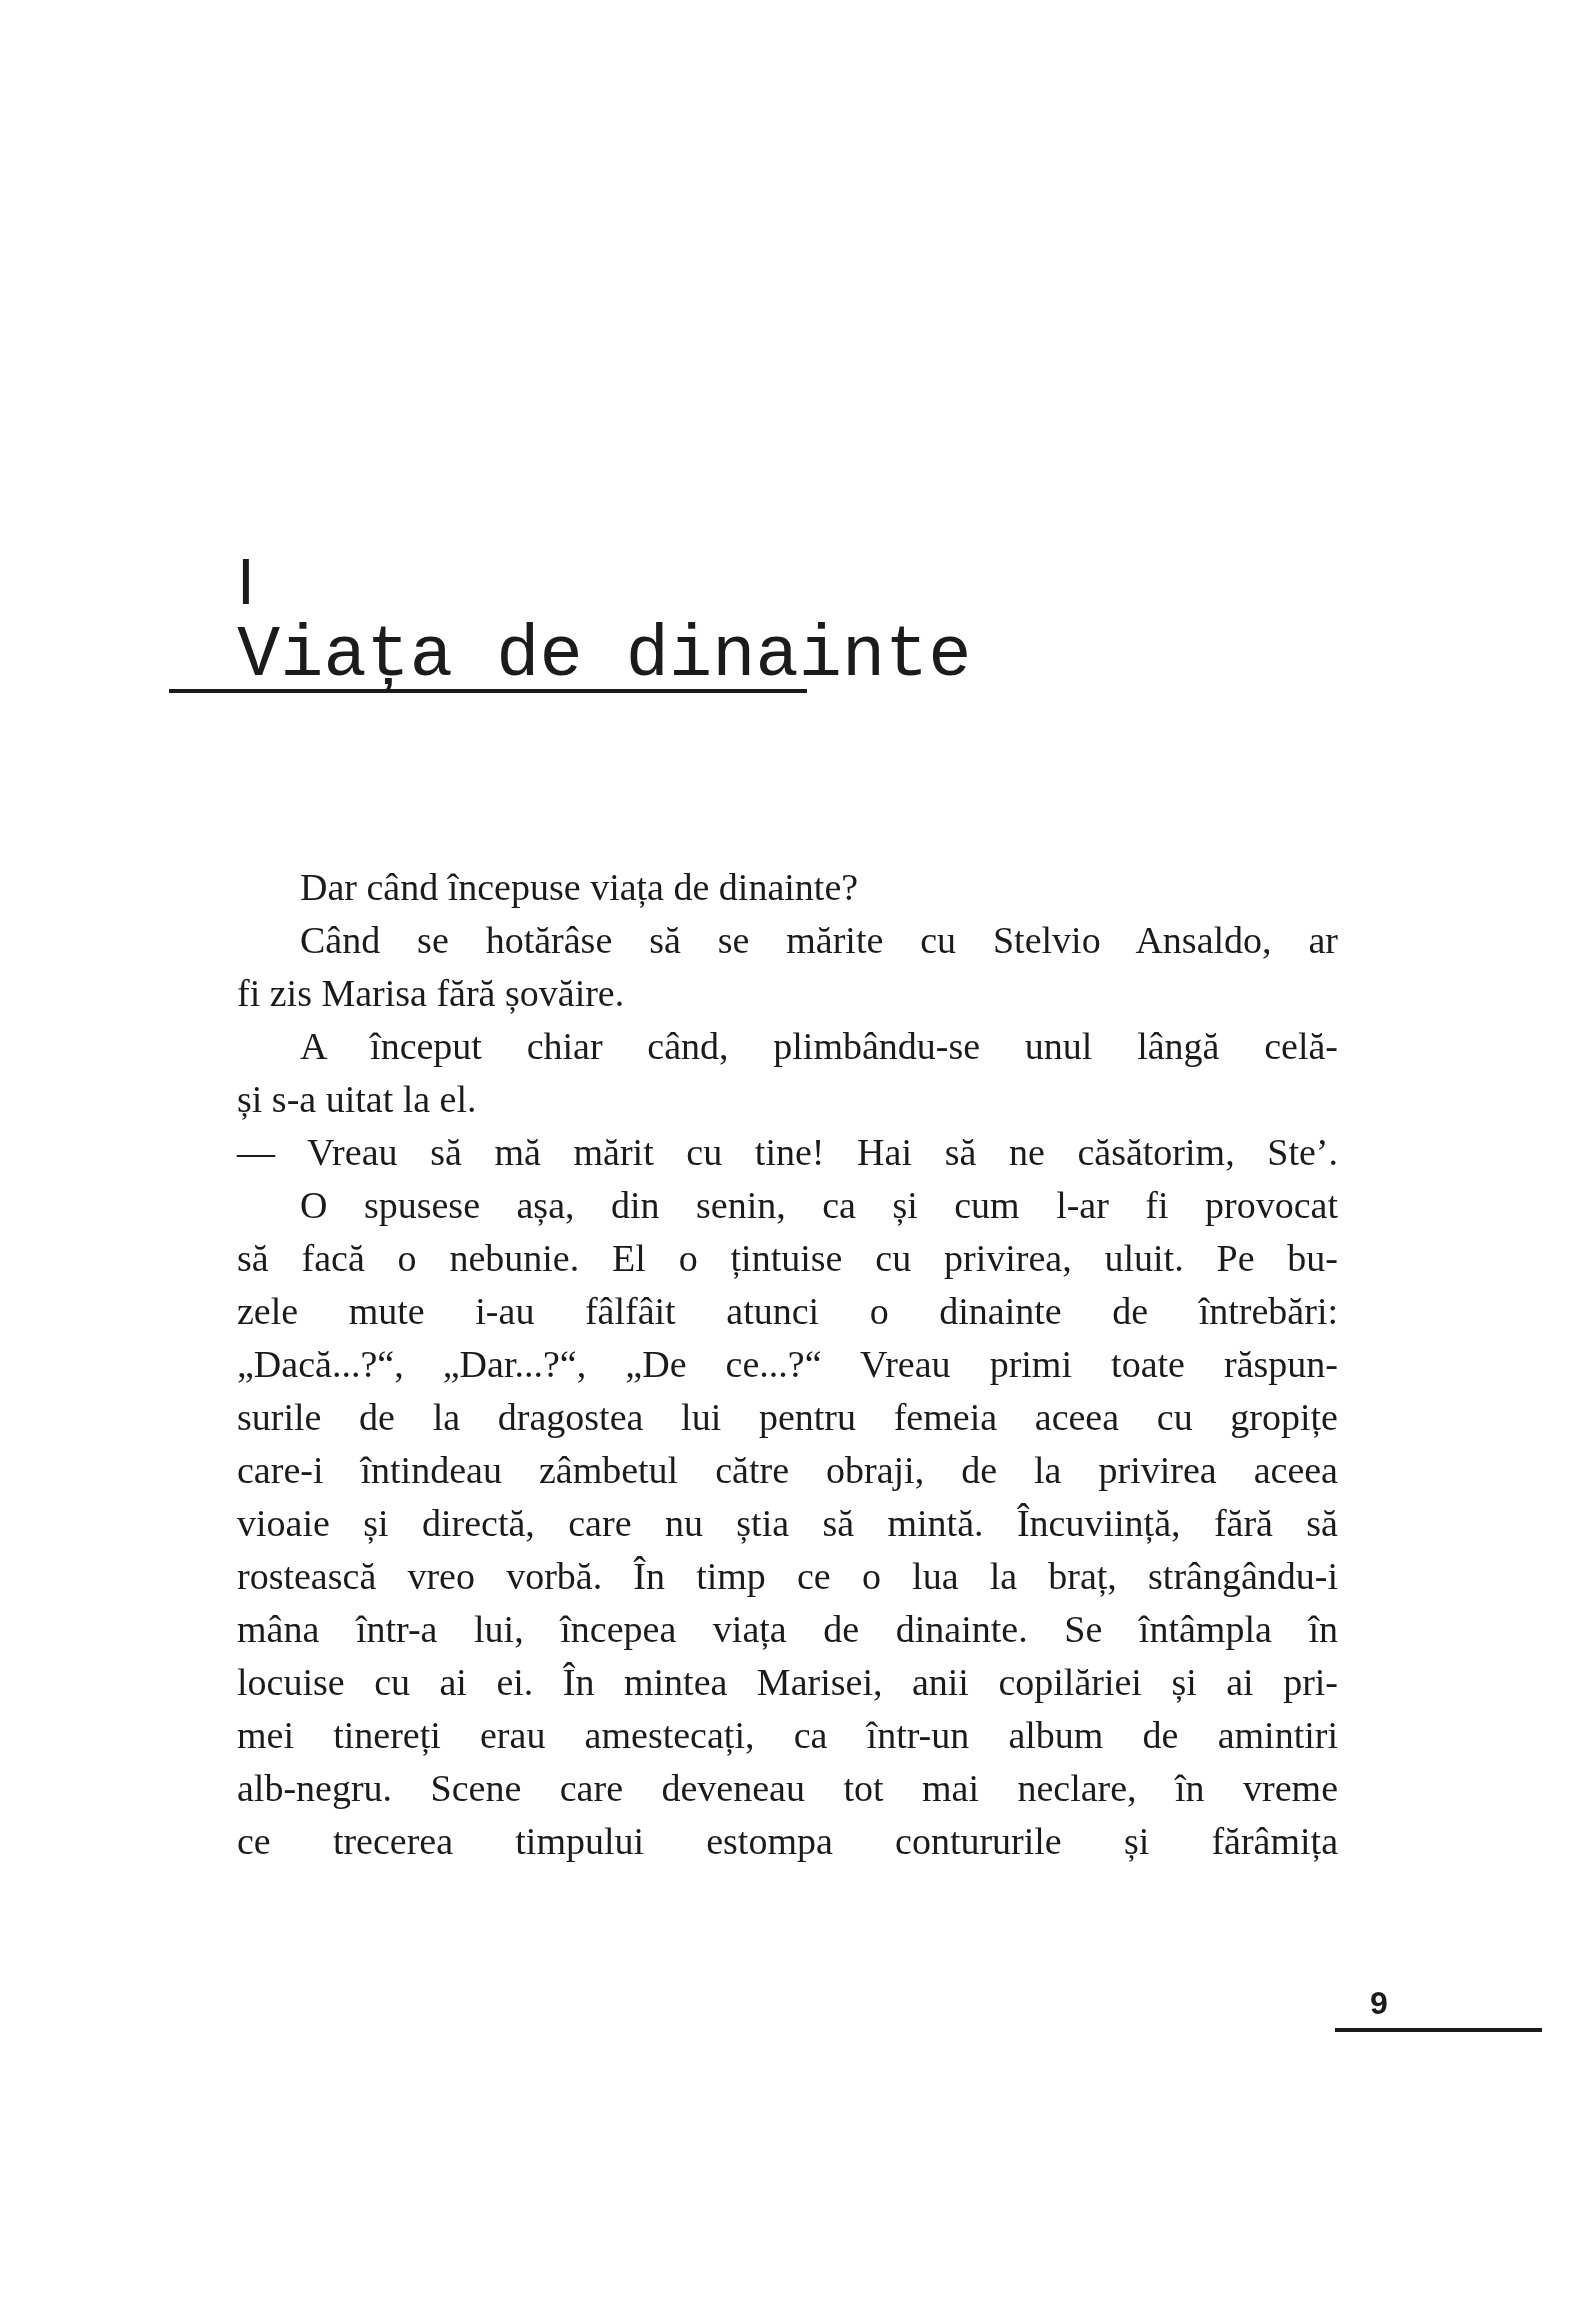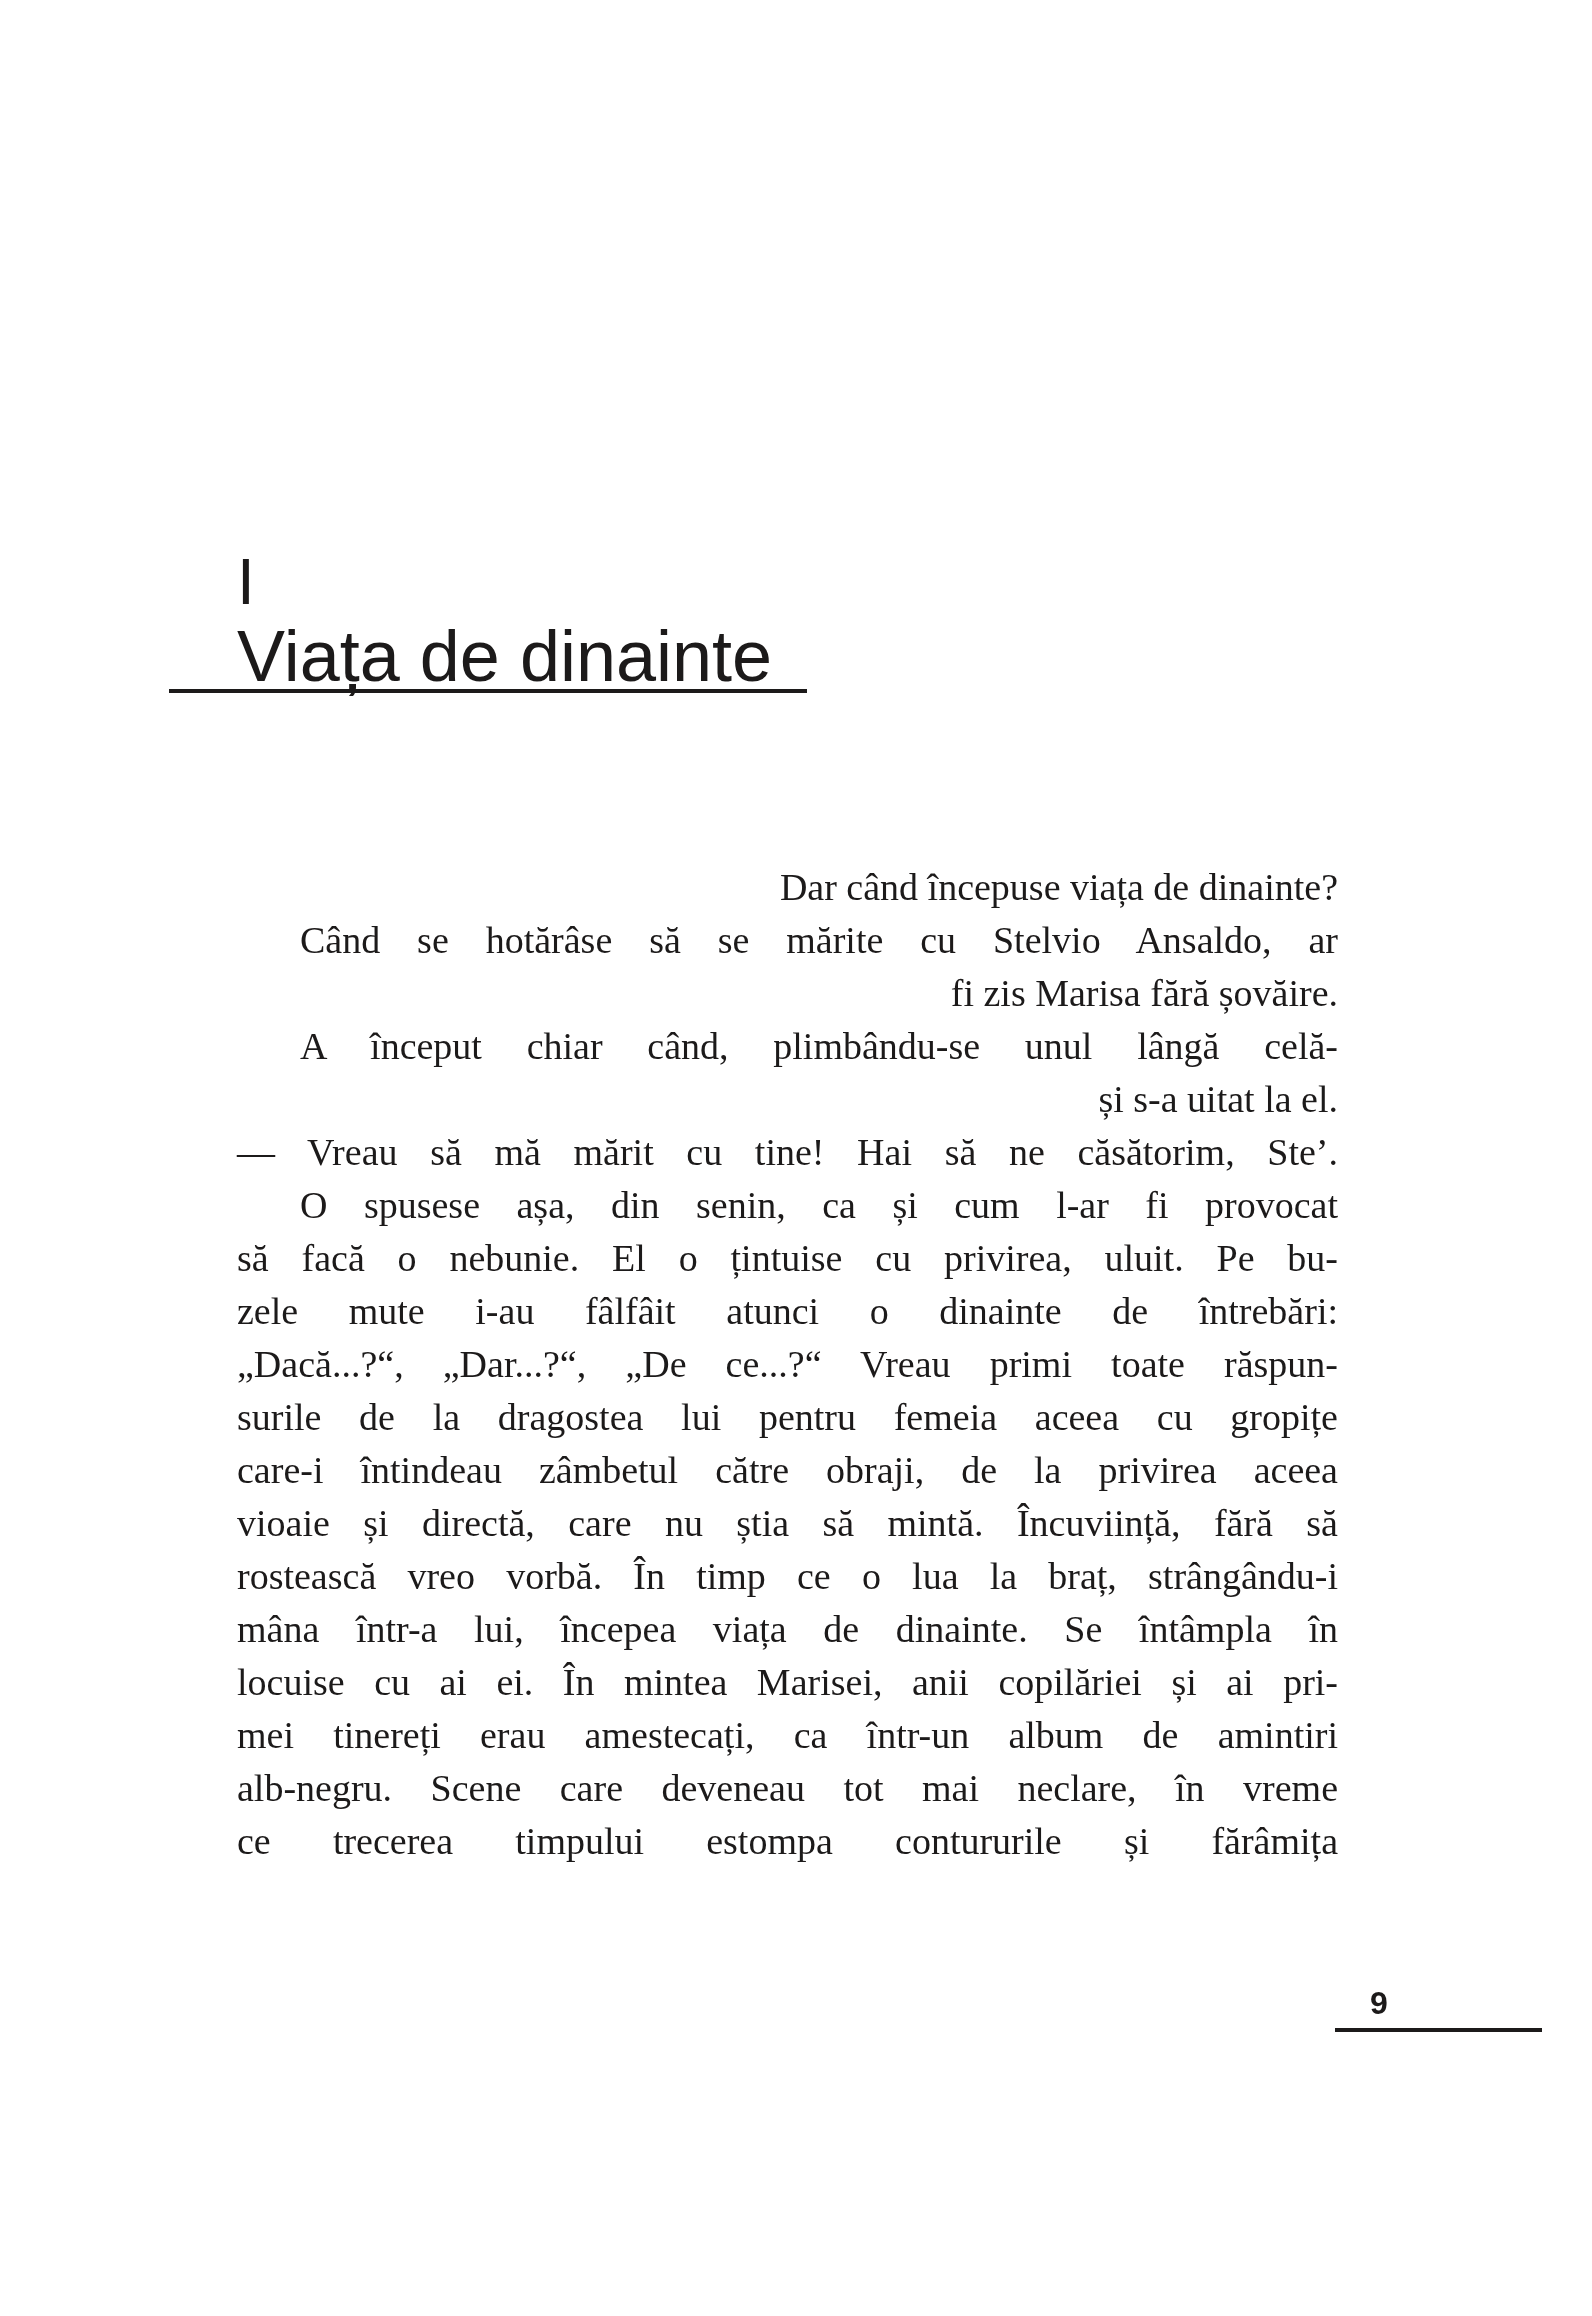--- a/index.html
+++ b/index.html
@@ -18,21 +18,21 @@
     top: 550px;
     font-family: "Liberation Sans", "DejaVu Sans", sans-serif;
     font-size: 64px;
     line-height: 64px;
     letter-spacing: 0;
   }
   .chapter-title {
     position: absolute;
     left: 237px;
     top: 620px;
-    font-family: Liberation Sans, sans-serif;
+    font-family: Liberation Mono, monospace;
     font-size: 72px;
     line-height: 72px;
     white-space: nowrap;
   }
   .title-rule {
     position: absolute;
     left: 169px;
     top: 689px;
     width: 638px;
     height: 3.9px;
@@ -42,21 +42,21 @@
     position: absolute;
     left: 237px;
     top: 861px;
     width: 1101px;
     font-size: 38px;
     line-height: 53px;
   }
   .ln {
     height: 53px;
     white-space: nowrap;
-    text-align: right;
+    text-align: left;
   }
   .ln.j {
     white-space: normal;
     text-align: justify;
     text-align-last: justify;
     text-justify: inter-word;
   }
   .ln.ind { padding-left: 63px; }
   .ln.j.ind { padding-left: 63px; box-sizing: border-box; }
   .page-number {

